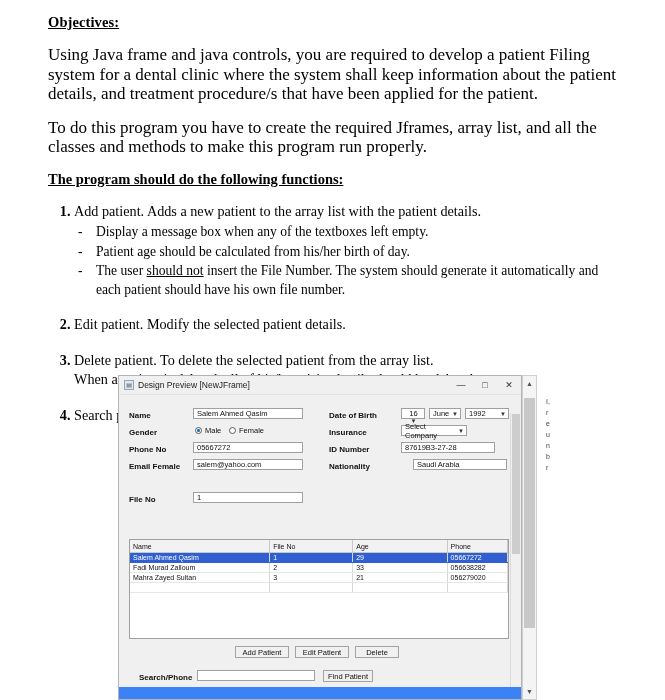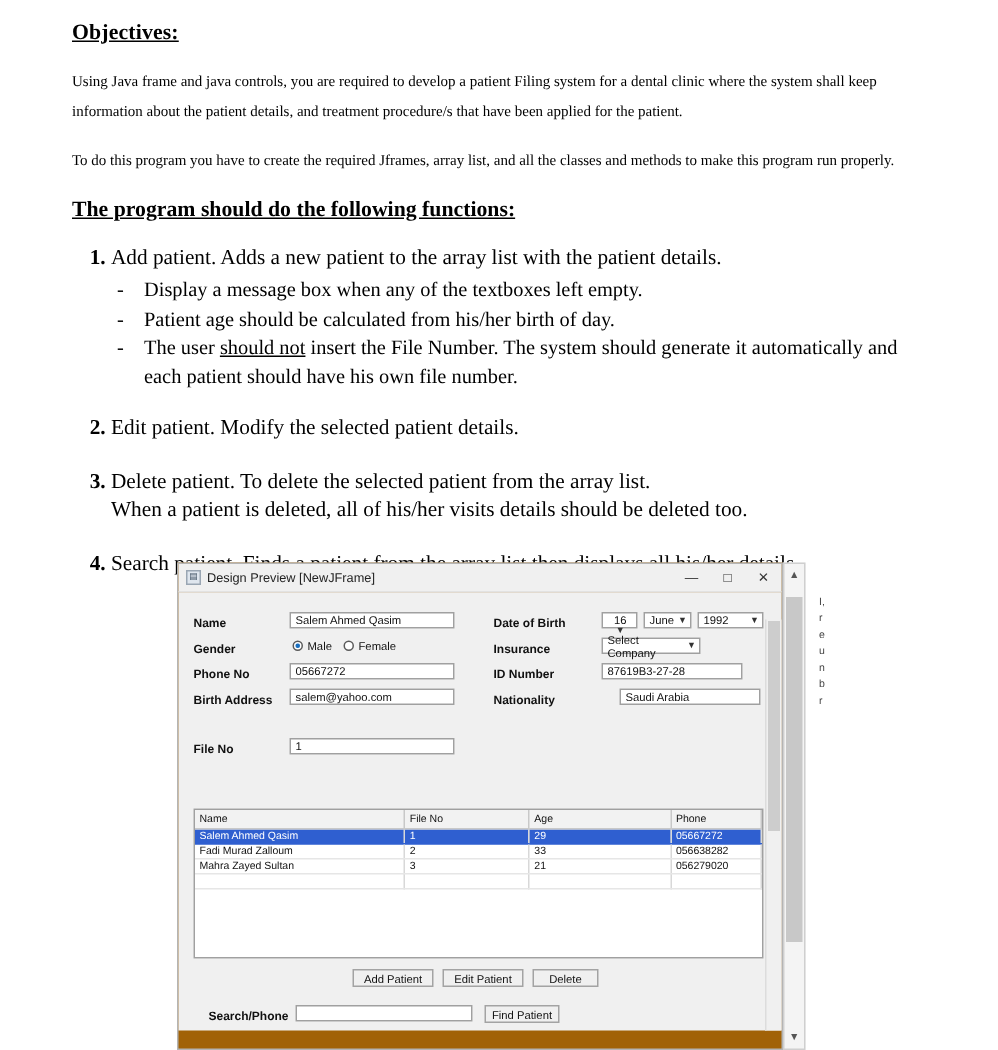--- a/index.html
+++ b/index.html
@@ -10,21 +10,21 @@
     color:#000;
     overflow:hidden;
   }
   .page{position:relative;width:665px;height:700px;}
   .doc{padding:10px 48px 0 48px;}
   h2.heading{
     font-size:14.5px;font-weight:bold;text-decoration:underline;
     margin:4px 0 14px 0;letter-spacing:0.1px;
   }
   p.para{
-    font-size:10px;line-height:19.5px;margin:0 0 14px 0;text-align:left;
+    font-size:17px;line-height:19.5px;margin:0 0 14px 0;text-align:left;
   }
   .subhead{
     font-size:14.5px;font-weight:bold;text-decoration:underline;margin:0 0 14px 0;
   }
   ol.fnlist{margin:0;padding-left:26px;}
   ol.fnlist > li{
     font-size:14.2px;line-height:19.5px;margin-bottom:13px;font-weight:bold;
   }
   ol.fnlist > li > span.itemtext{font-weight:normal;}
   ul.dash{list-style:none;margin:2px 0 0 0;padding-left:0;}
@@ -35,21 +35,21 @@
   ul.dash > li:before{content:"-";position:absolute;left:4px;top:0;}
   .u{text-decoration:underline;}
 
   
   .shotwrap{
     position:absolute;left:118px;top:375px;width:419px;height:325px;
     font-family:"Liberation Sans", sans-serif;
   }
   .frame{
     position:absolute;left:0;top:0;width:404px;height:325px;
-    background:#a16207;border:1px solid #b4b4b4;
+    background:#3b82f6;border:1px solid #b4b4b4;
     box-sizing:border-box;
   }
   .titlebar{
     height:18px;background:#f0f0f0;display:flex;align-items:center;
     border-bottom:1px solid #e2e2e2;position:relative;
   }
   .titlebar .ticon{
     width:10px;height:10px;margin:0 4px 0 5px;background:#dfe6ee;
     border:1px solid #9aa6b3;box-sizing:border-box;font-size:6px;
     line-height:8px;text-align:center;color:#456;
@@ -197,21 +197,21 @@
           <span>Male</span>
         </div>
         <div class="radiowrap" style="left:110px;top:31px;">
           <span class="radio"></span>
           <span>Female</span>
         </div>
 
         <div class="lbl" style="left:10px;top:50px;text-align:center;">Phone No</div>
         <div class="tf" style="left:74px;top:47px;width:110px;height:11px;">05667272</div>
 
-        <div class="lbl" style="left:10px;top:67px;">Birth Address</div>
+        <div class="lbl" style="left:10px;top:67px;">Email Female</div>
         <div class="tf" style="left:74px;top:64px;width:110px;height:11px;">salem@yahoo.com</div>
 
         <div class="lbl" style="left:210px;top:16px;">Date of Birth</div>
         <div class="combo" style="left:282px;top:13px;width:24px;height:11px;flex-direction:column;">
           <span>16</span>
             <span class="arw">▼</span>
         </div>
         <div class="combo" style="left:310px;top:13px;width:32px;height:11px;">
           <span>June</span>
             <span class="arw">▼</span>

